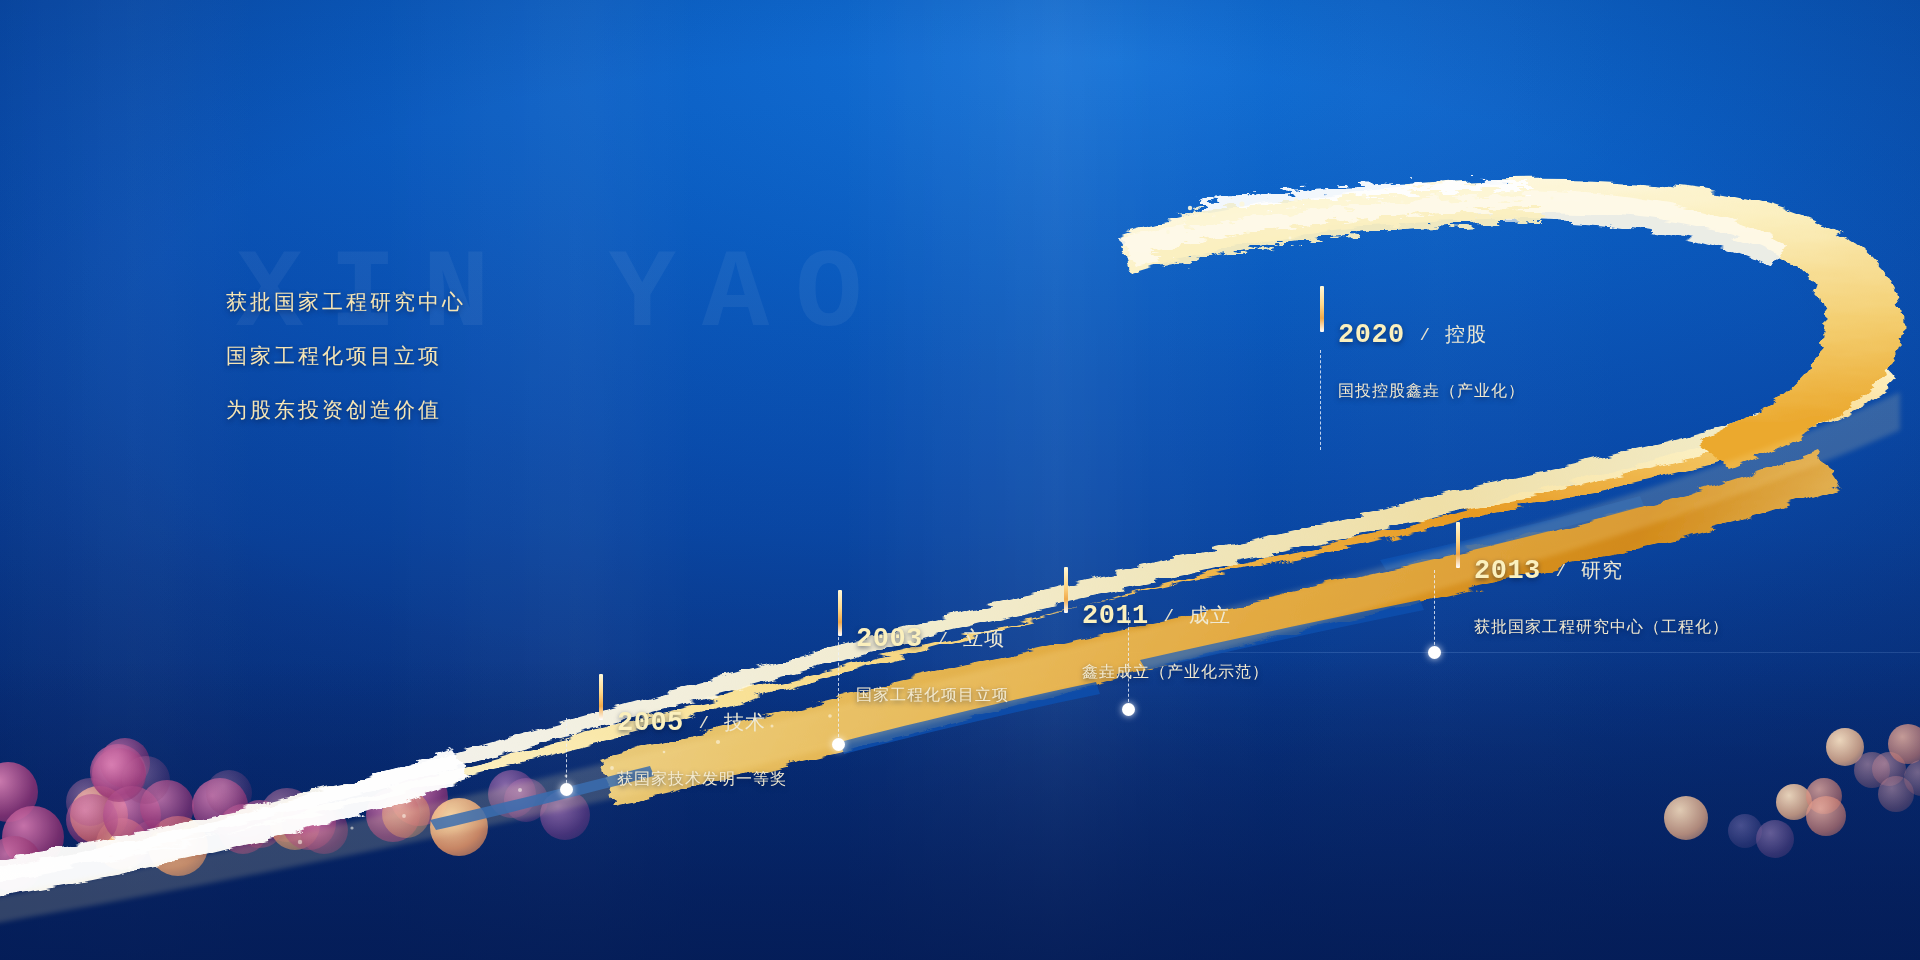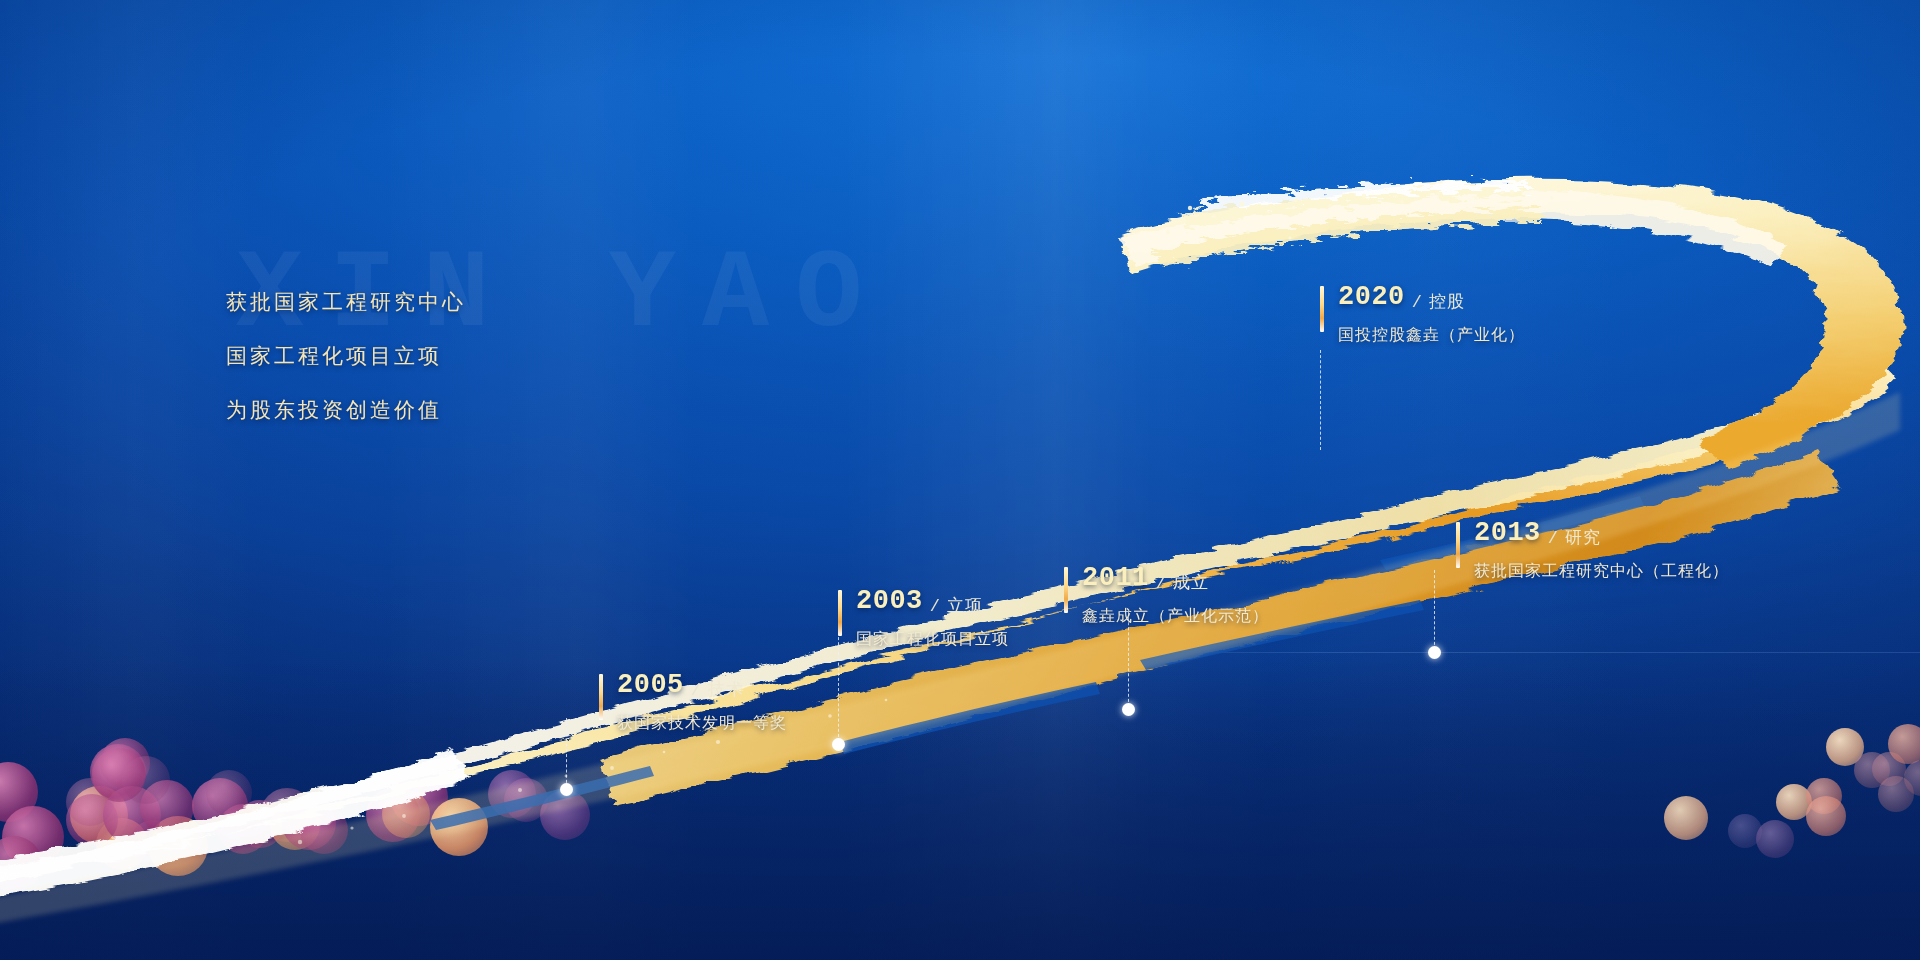--- a/index.html
+++ b/index.html
@@ -97,32 +97,33 @@
 
   
   .tl-item{ position:absolute; white-space:nowrap; }
   .tl-bar{
     position:absolute; left:0; top:2px; width:4px; height:46px;
     background:linear-gradient(180deg,#fff8d8 0%,#ffd98a 40%,#f0a94a 70%,#ffffff 100%);
     border-radius:1px;
   }
   .tl-head{
     margin-left:18px;
-    display:flex; align-items:flex-end; gap:7px;
+    display:flex; align-items:center; gap:15px;
     line-height:1;
+    margin-top:38px;
   }
   .tl-year{
     font-size:27px; font-weight:700; letter-spacing:0.5px;
     color:#fbf0bd;
     text-shadow:0 2px 5px rgba(2,20,60,0.55);
   }
   .tl-slash{ font-size:17px; color:#e9e4cf; font-weight:400; }
-  .tl-cat{ font-size:17px; color:#efe9d2; letter-spacing:1px; }
+  .tl-cat{ font-size:20px; color:#efe9d2; letter-spacing:1px; }
   .tl-desc{
-    margin-left:18px; margin-top:14px;
+    margin-left:18px; margin-top:32px;
     font-size:16px; letter-spacing:1px; color:#f3ead0;
     text-shadow:0 2px 5px rgba(2,20,60,0.55);
   }
 
   .connector{
     position:absolute;
     border-left:1px dashed rgba(236,240,250,0.82);
     width:0;
   }
   .conn-dot{

